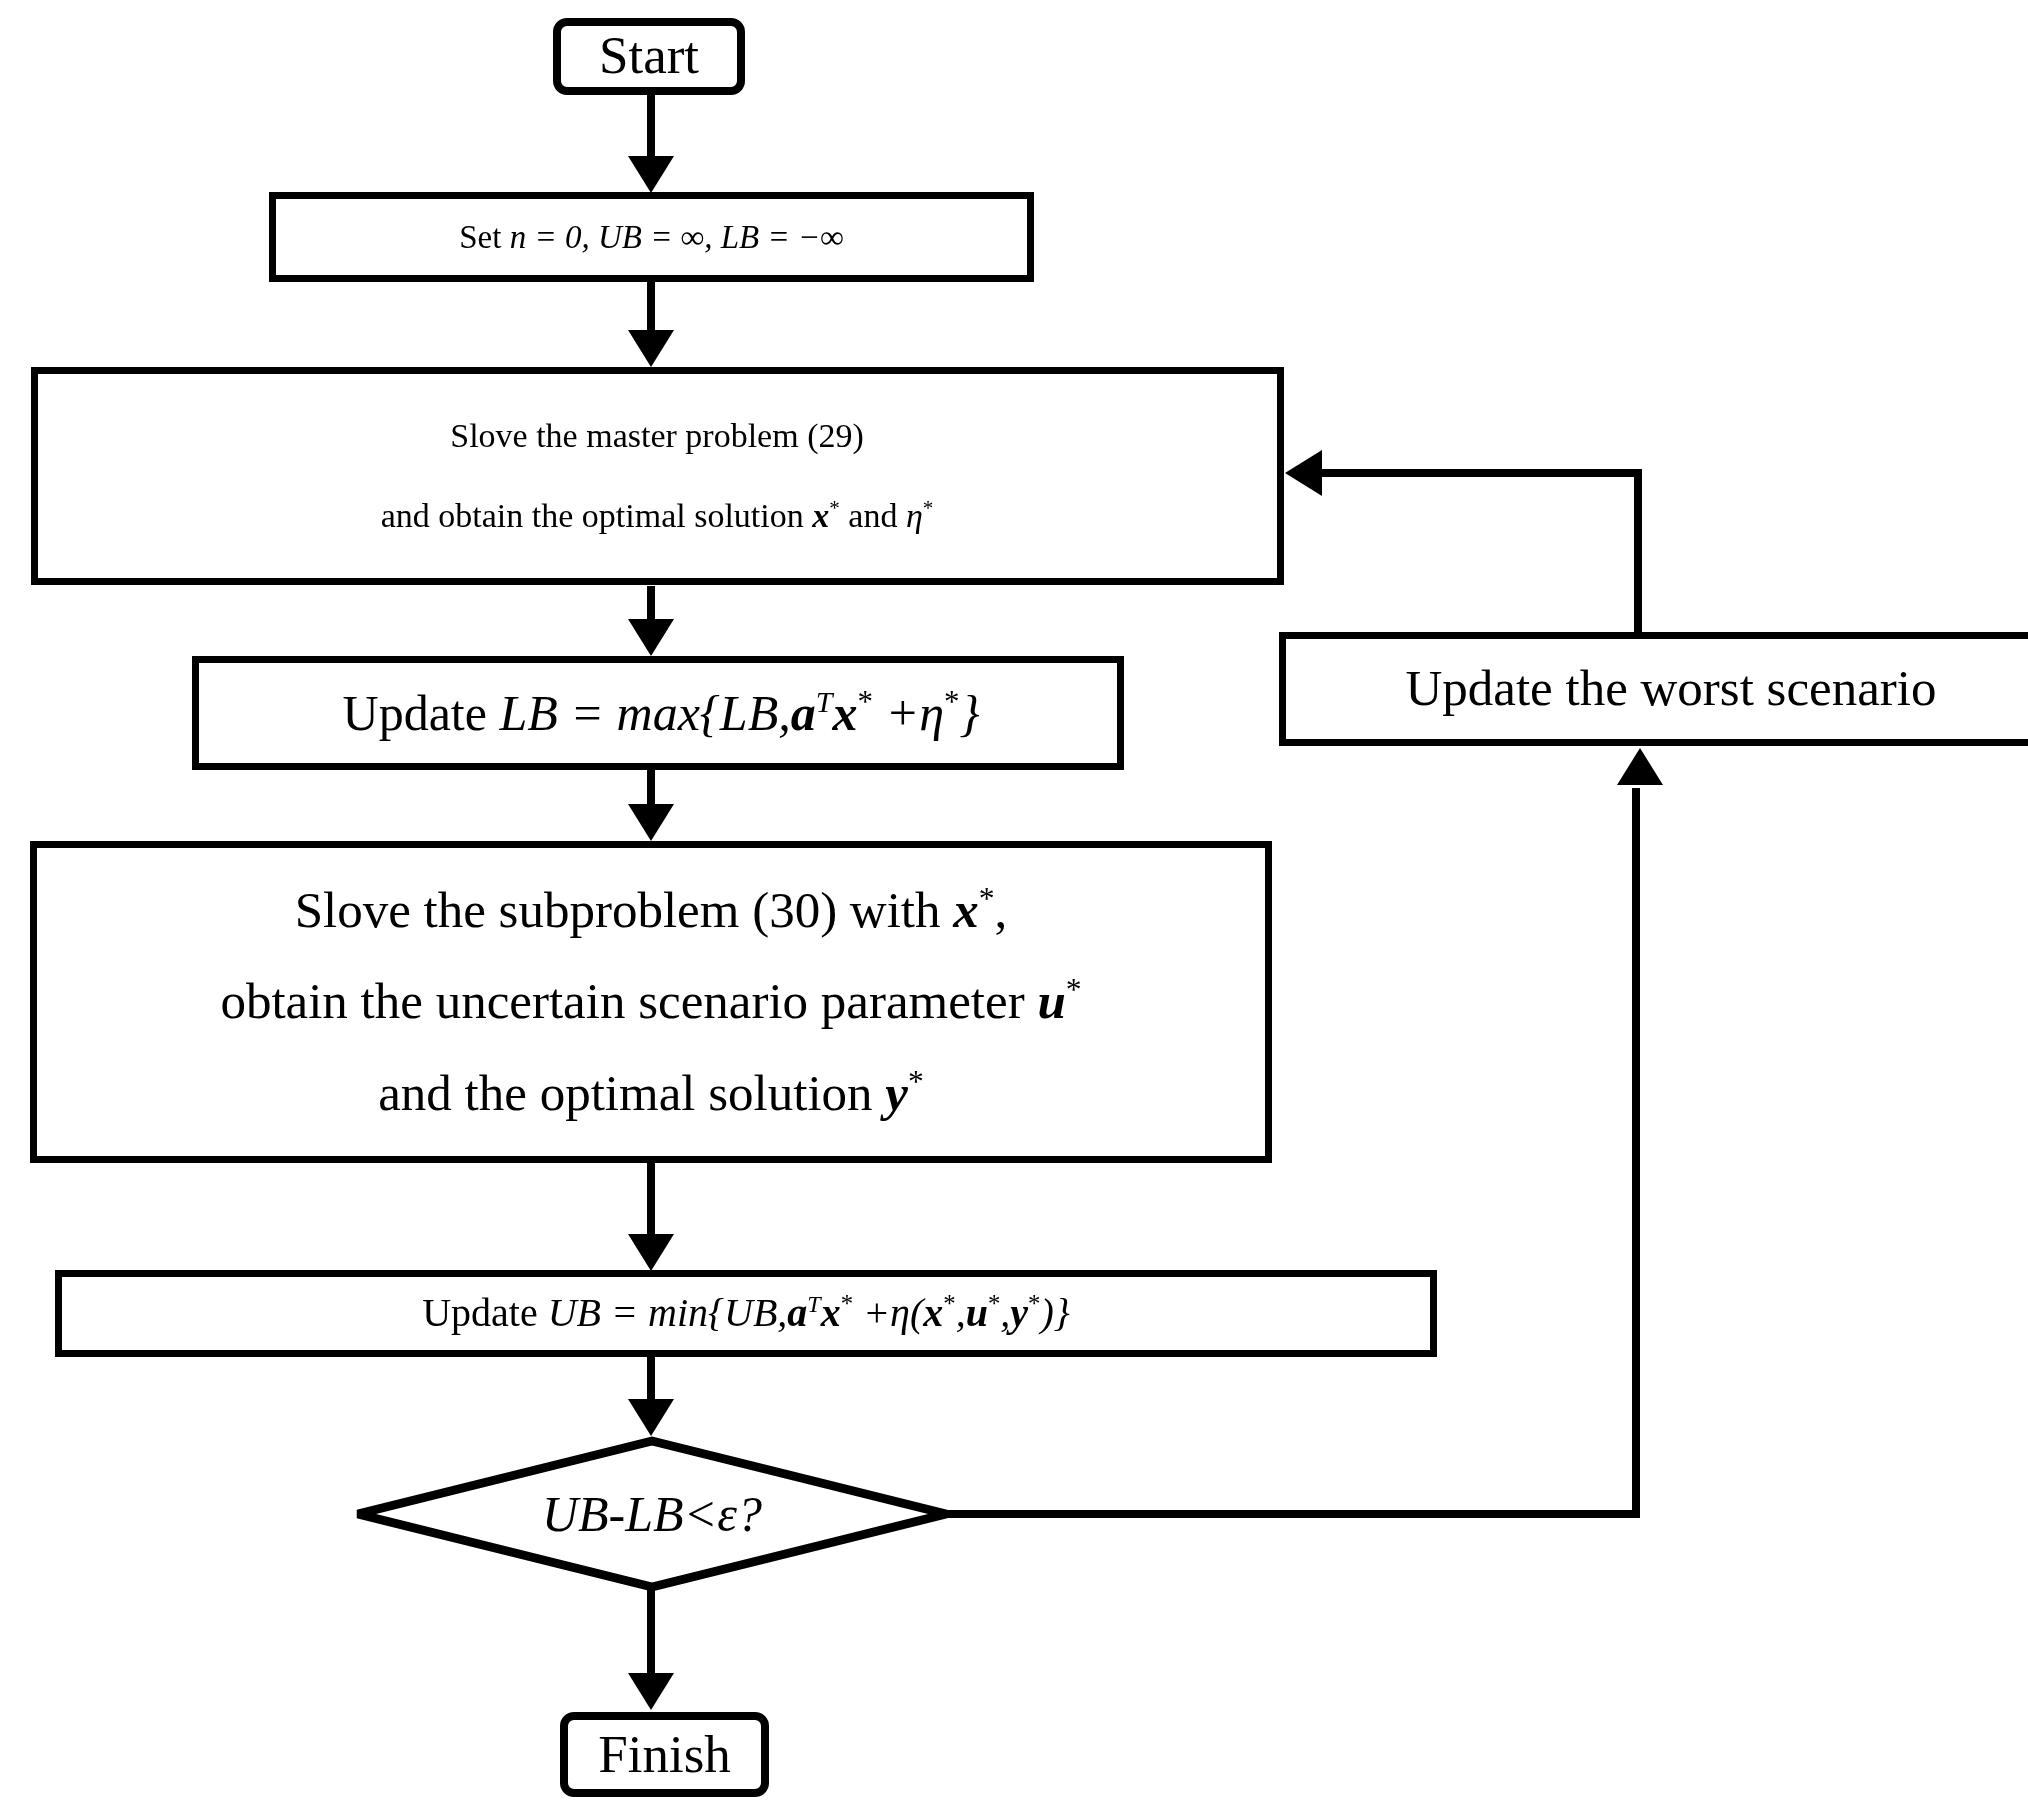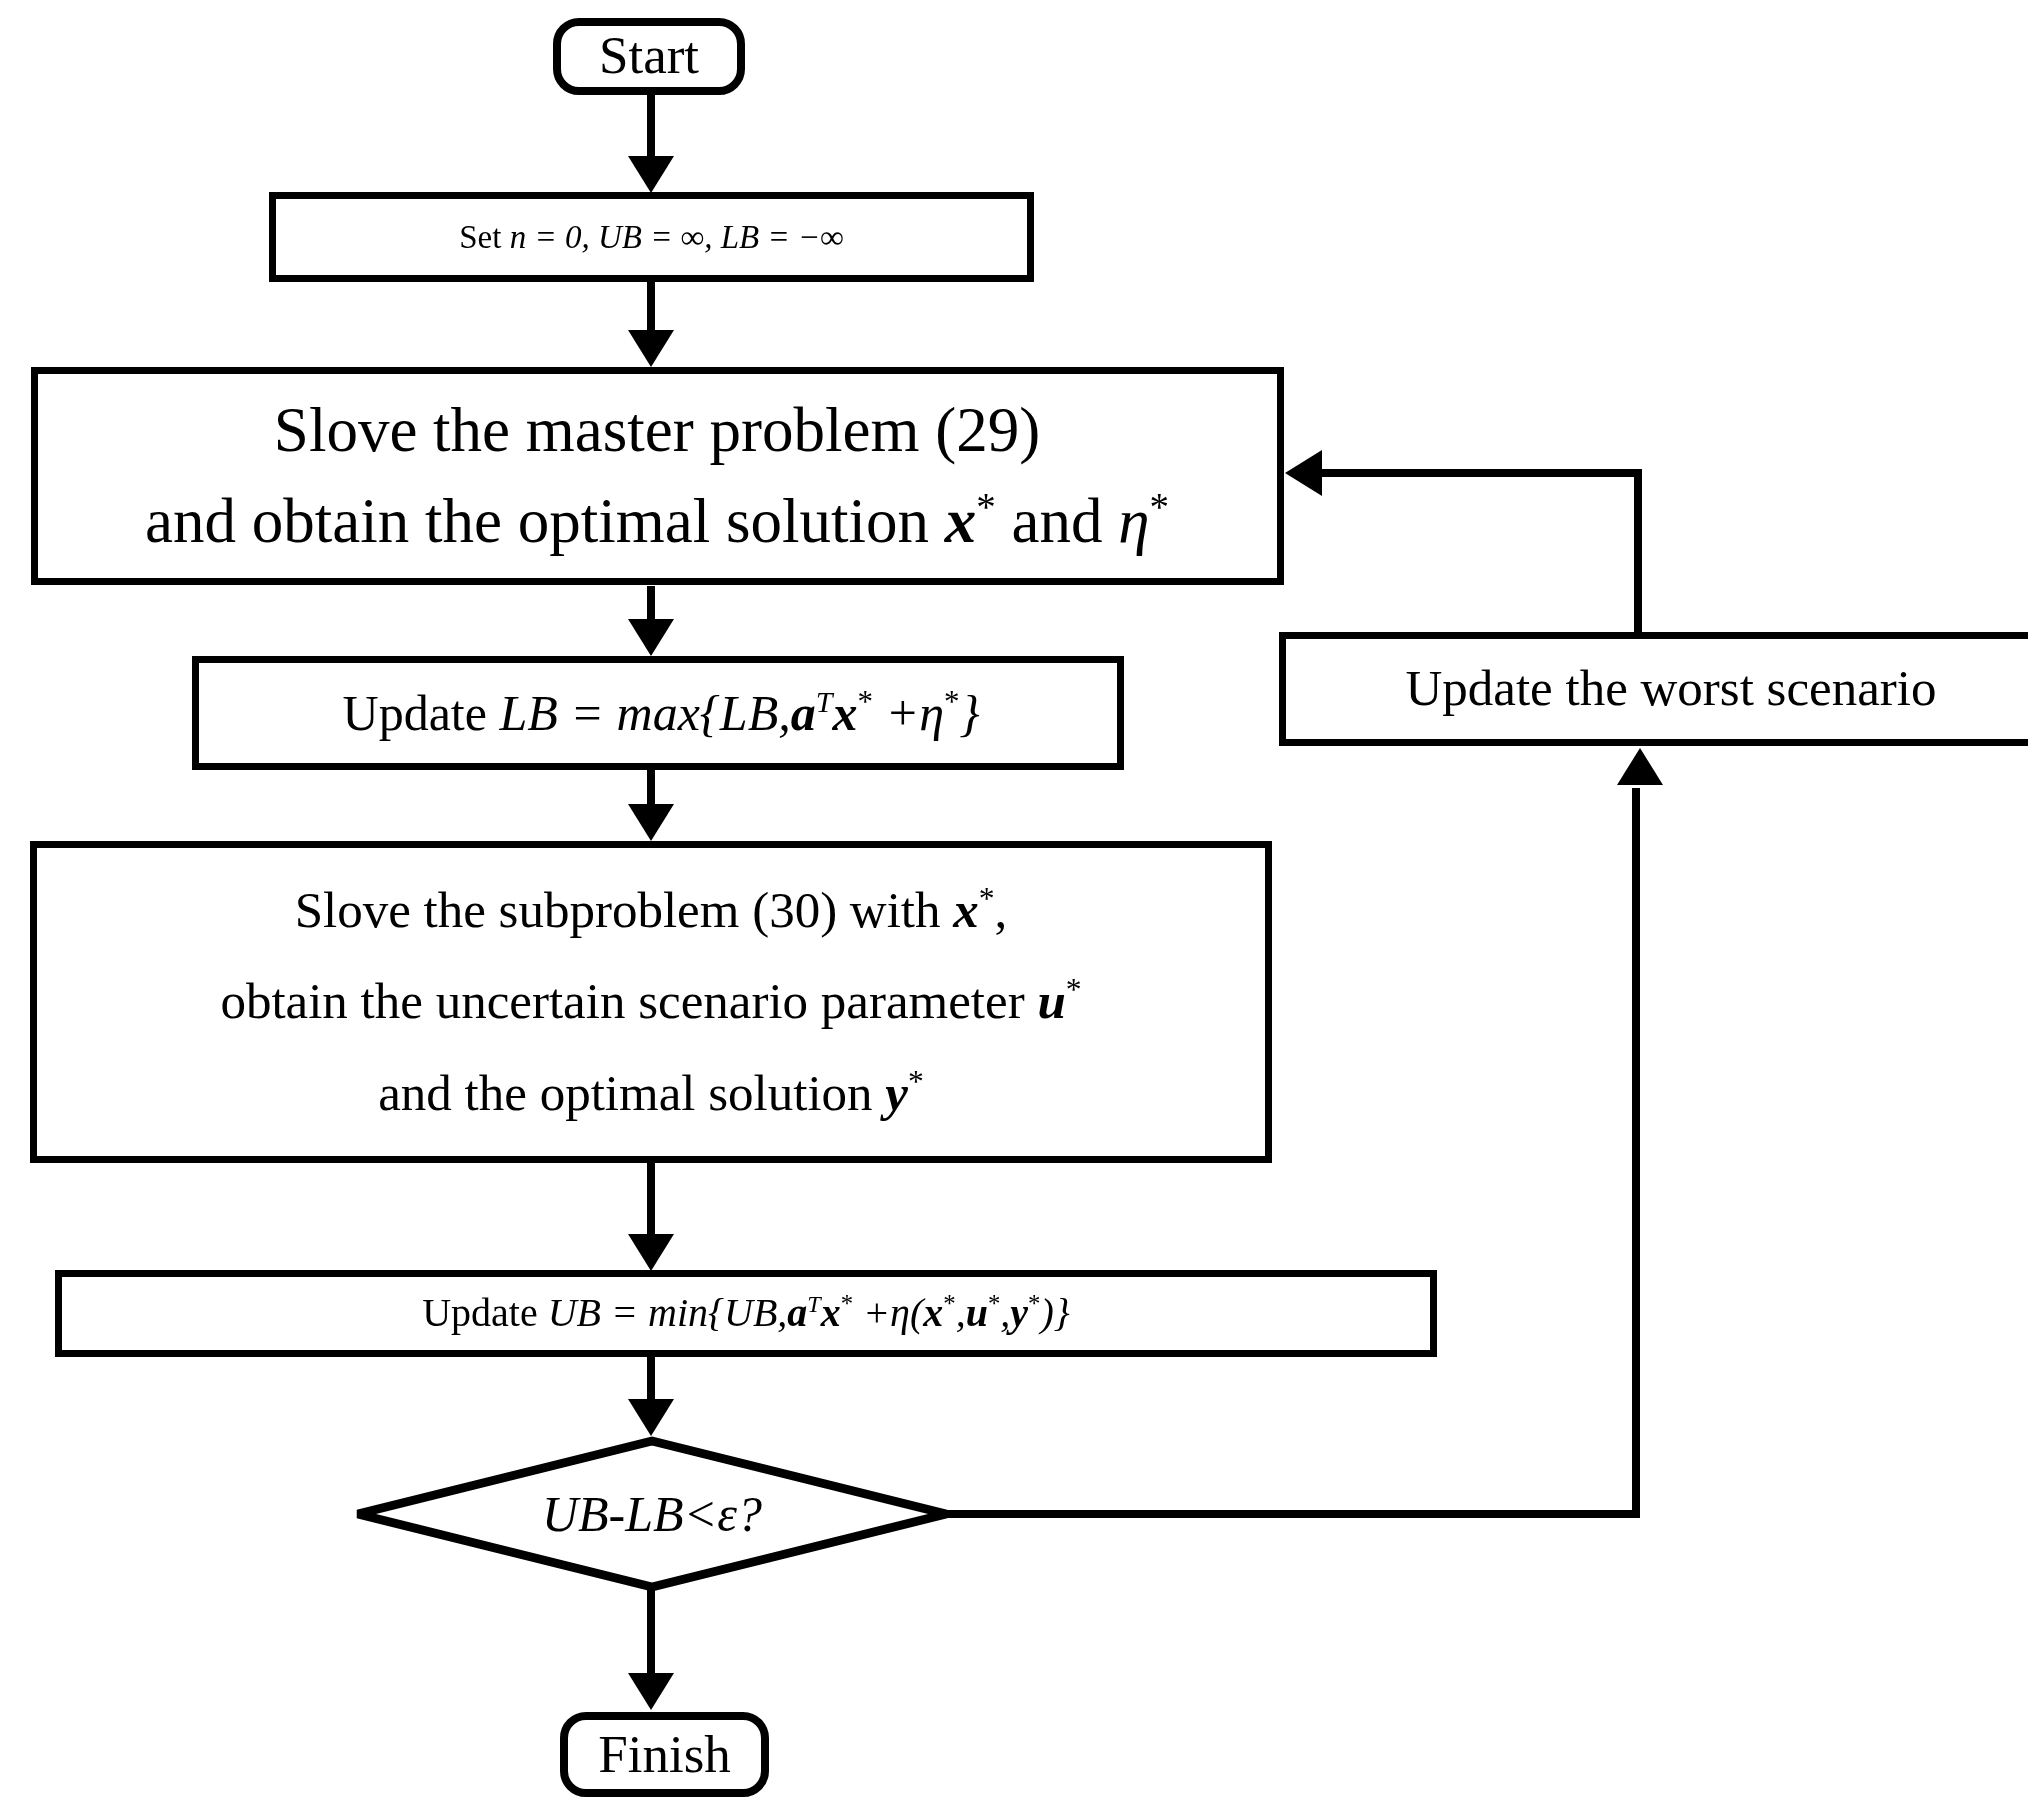--- a/index.html
+++ b/index.html
@@ -24,21 +24,21 @@
     border: 7.2px solid #000000;
     display: flex;
     flex-direction: column;
     align-items: center;
     justify-content: center;
     text-align: center;
     color: #000000;
     z-index: 3;
   }
   .terminator {
-    border-radius: 26px;
+    border-radius: 14px;
     border-width: 8.8px;
   }
   .process { border-width: 7.2px; }
 
   .line {
     position: absolute;
     line-height: 1.12;
     white-space: nowrap;
   }
   .it     { font-style: italic; }
@@ -54,21 +54,21 @@
   #finish-node {
     left: 560px; top: 1712px; width: 209px; height: 85px;
     font-size: 53px;
   }
   #init-node {
     left: 269px; top: 192px; width: 765px; height: 90px;
     font-size: 33px;
   }
   #master-node {
     left: 30.5px; top: 367px; width: 1253px; height: 218px;
-    font-size: 63px;
+    font-size: 34px;
     justify-content: space-evenly;
   }
   #updatelb-node {
     left: 192px; top: 656px; width: 932px; height: 114px;
     font-size: 50px;
     padding-left: 6px;
   }
   #subproblem-node {
     left: 30px; top: 841px; width: 1242px; height: 322px;
     font-size: 51px;

